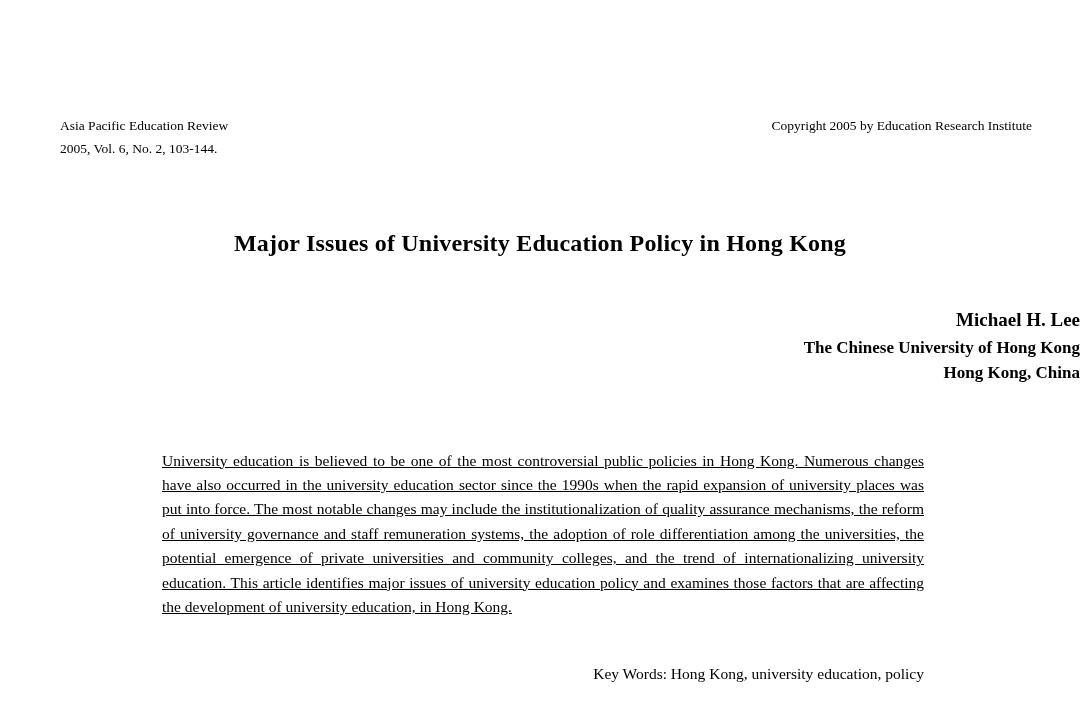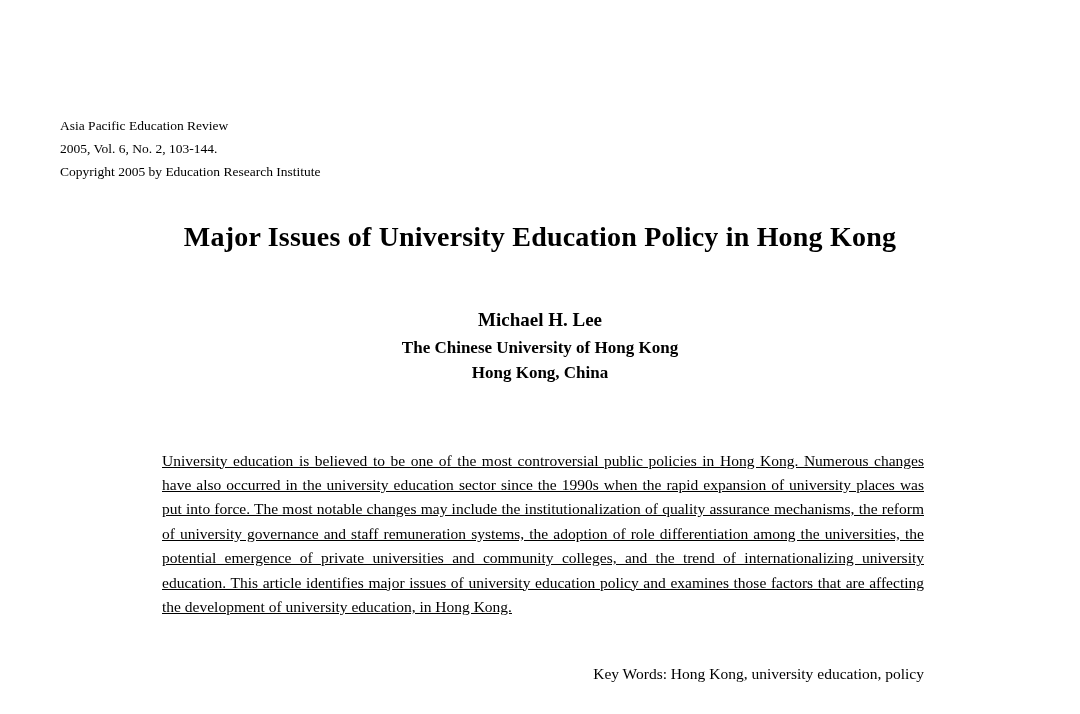--- a/index.html
+++ b/index.html
@@ -18,46 +18,45 @@
   }
   .journal-header {
     position: absolute;
     top: 114px;
     left: 60px;
     right: 48px;
     display: flex;
     justify-content: space-between;
     align-items: flex-start;
     font-size: 13.5px;
-    flex-direction: column;
   }
   .journal-header-left {
     line-height: 23px;
   }
   .journal-header-right {
     line-height: 23px;
     text-align: center;
   }
   .paper-title {
     position: absolute;
     top: 218px;
     left: 0;
     right: 0;
-    margin: 3px;
+    margin: 12px;
     text-align: center;
-    font-size: 28px;
+    font-size: 24px;
     font-weight: bold;
     letter-spacing: 0.2px;
   }
   .author-block {
     position: absolute;
     top: 308px;
     left: 0;
     right: 0;
-    text-align: center;
+    text-align: right;
   }
   .author-name {
     font-size: 19px;
     font-weight: bold;
     line-height: 24px;
     margin-bottom: 3px;
   }
   .author-affiliation,
   .author-location {
     font-size: 17px;

